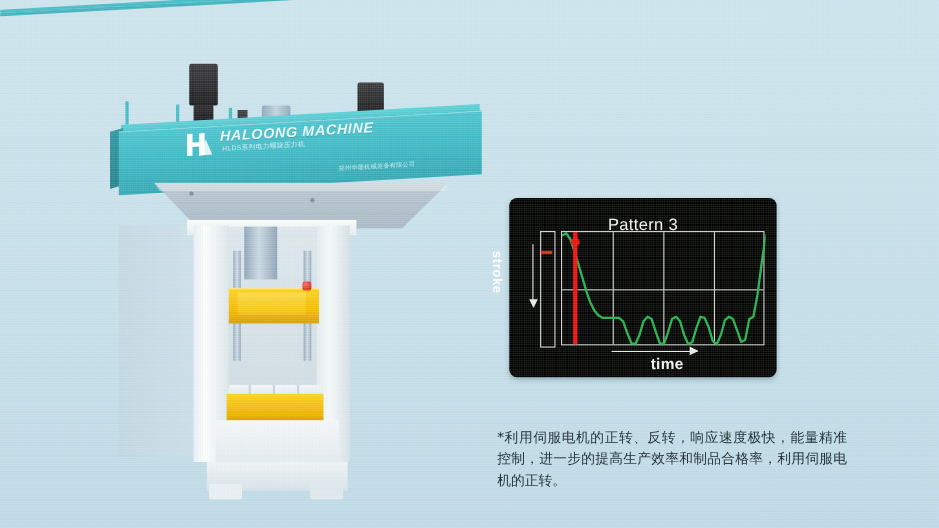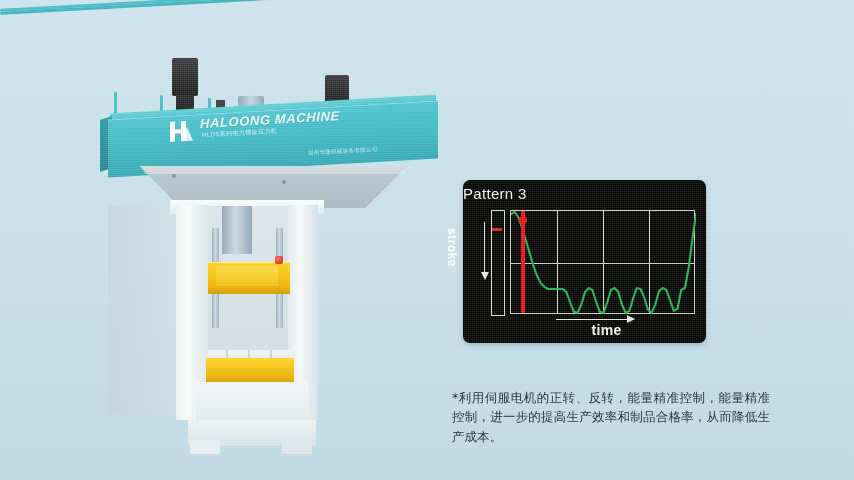--- a/index.html
+++ b/index.html
@@ -113,21 +113,21 @@
   .die-pin{position:absolute;top:384px;width:5px;height:10px;background:#9aa8b5;}
 
   
   #left-wing{position:absolute;left:108px;top:205px;width:72px;height:210px;
     background:linear-gradient(90deg,#c3d2de,#d4e0ea);opacity:.55;}
 
   
   #chart-panel{position:absolute;left:463px;top:180px;width:243px;height:163px;
     background:#000;border-radius:7px;
     box-shadow:0 2px 5px rgba(60,90,110,.35);}
-  #chart-title{position:absolute;left:0;top:5px;width:243px;
+  #chart-title{position:absolute;left:0;top:16px;width:243px;text-align:center;
     color:#f2f2f2;font-size:15px;letter-spacing:.3px;}
 
   
   #stroke-bar{position:absolute;left:28px;top:30px;width:12px;height:104px;
     border:1px solid #d8d8d8;background:#000;}
   #stroke-marker{position:absolute;left:29px;top:48px;width:10px;height:3px;background:#e02020;}
   #stroke-label{position:absolute;left:-4px;top:48px;width:70px;color:#ffffff;
     font-size:12px;font-weight:700;letter-spacing:.5px;
     transform:rotate(90deg);transform-origin:left top;}
   #stroke-arrow{position:absolute;left:21px;top:42px;width:1px;height:52px;background:#e8e8e8;}
@@ -257,16 +257,16 @@
       </svg>
 
       <div id="cursor"></div>
       <div id="cursor-dot"></div>
     </div>
 
     <div id="time-arrow"></div>
     <div id="time-label">time</div>
   </div>
 
-  <div id="caption">*利用伺服电机的正转、反转，能量精准控制，能量精准控制，进一步的提高生产效率和制品合格率，从而降低生产成本。</div>
+  <div id="caption">*利用伺服电机的正转、反转，响应速度极快，能量精准控制，进一步的提高生产效率和制品合格率，利用伺服电机的正转。</div>
 
   <div id="dither"></div>
 </div>
 
 </body></html>

